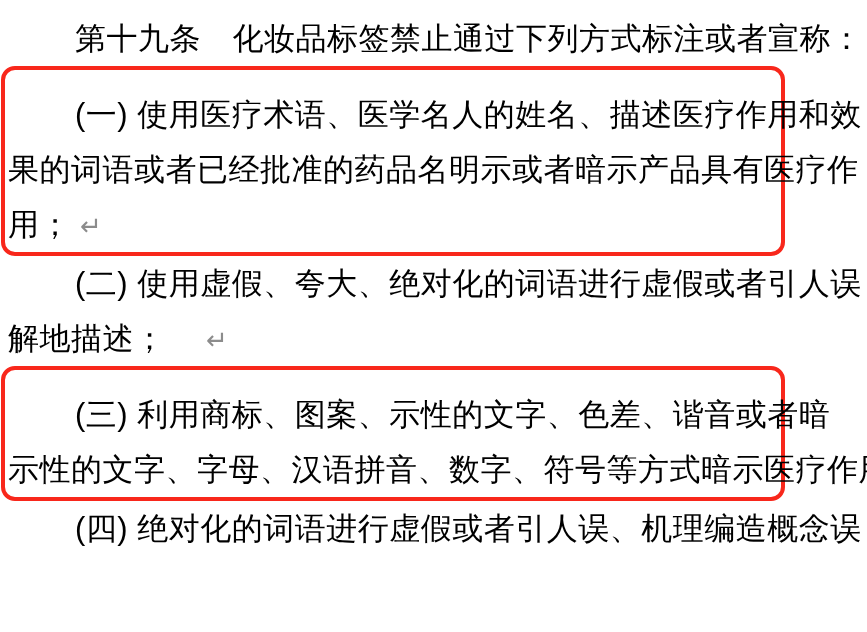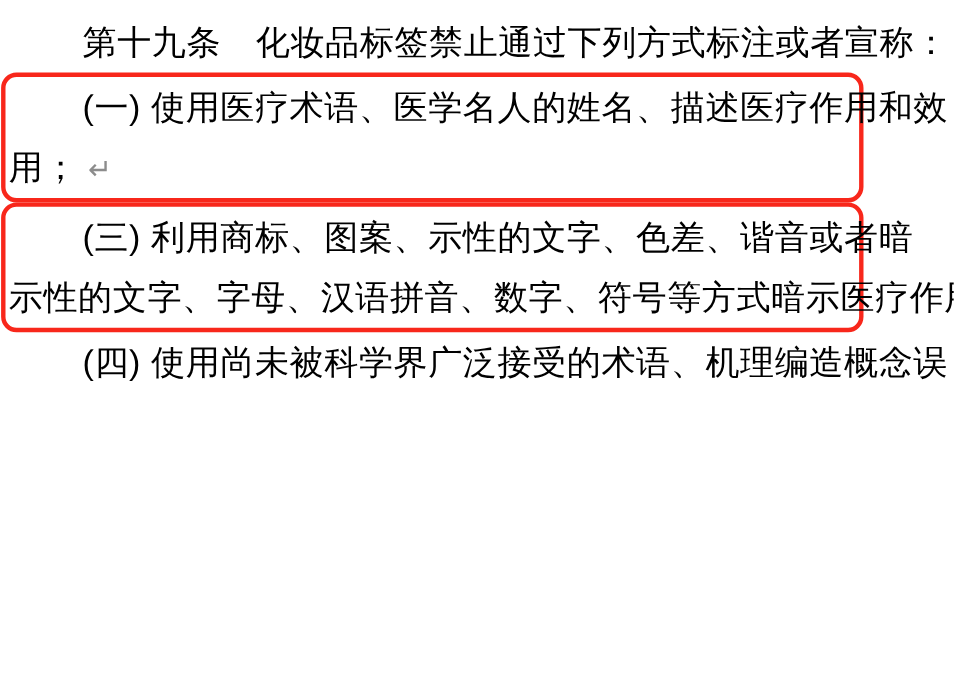--- a/index.html
+++ b/index.html
@@ -21,21 +21,21 @@
     color:var(--ink);
     font-size:31px;
     line-height:55px;
     letter-spacing:0.5px;
   }
   .para{margin:0;}
   .para.boxed{
     border:4px solid var(--annotation);
     border-radius:14px;
     margin:0 8px 0 -7px;
-    padding:0 4px 0 3px;
+    padding:17px 4px 0 3px;
   }
   .line{
     white-space:pre;
     height:55px;
     overflow:visible;
   }
   .line.first{ text-indent:67px; }
   .return-mark{
     color:var(--mark);
     font-size:26px;
@@ -45,22 +45,27 @@
 </style>
 </head>
 <body>
 
 <div class="page">
     <div class="para">
       <div class="line first">第十九条　化妆品标签禁止通过下列方式标注或者宣称：</div>
     </div>
     <div class="para boxed">
       <div class="line first">(一) 使用医疗术语、医学名人的姓名、描述医疗作用和效</div>
+      <div class="line">果的词语或者已经批准的药品名明示或者暗示产品具有医疗作</div>
       <div class="line">用；<span class="return-mark">↵</span></div>
+    </div>
+    <div class="para">
+      <div class="line first">(二) 使用虚假、夸大、绝对化的词语进行虚假或者引人误</div>
+      <div class="line">解地描述；　<span class="return-mark">↵</span></div>
     </div>
     <div class="para boxed">
       <div class="line first">(三) 利用商标、图案、示性的文字、色差、谐音或者暗</div>
       <div class="line">示性的文字、字母、汉语拼音、数字、符号等方式暗示医疗作用</div>
     </div>
     <div class="para">
-      <div class="line first">(四) 使用尚未被科学界广泛接受的术语、机理编造概念误</div>
+      <div class="line first">(四) 绝对化的词语进行虚假或者引人误、机理编造概念误</div>
     </div>
   </div>
 
 </body></html>

